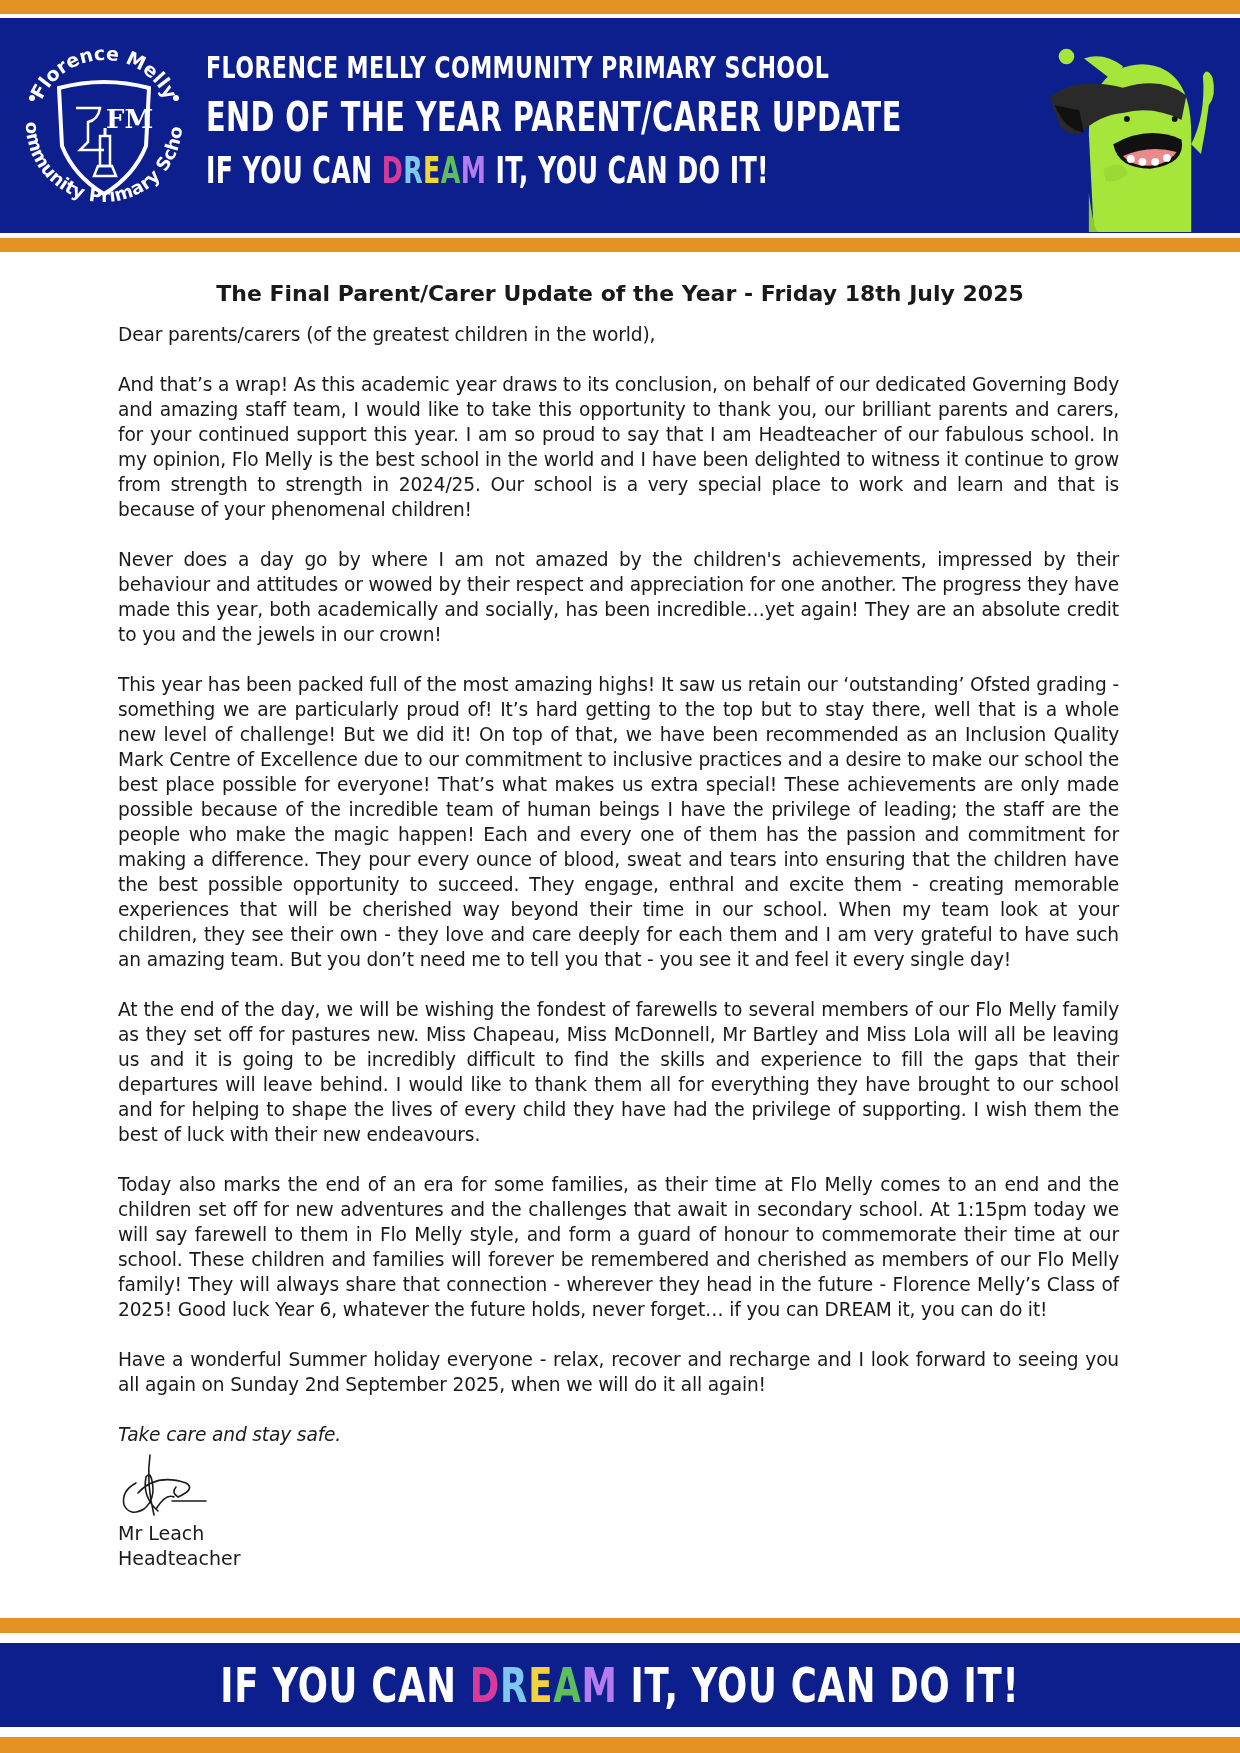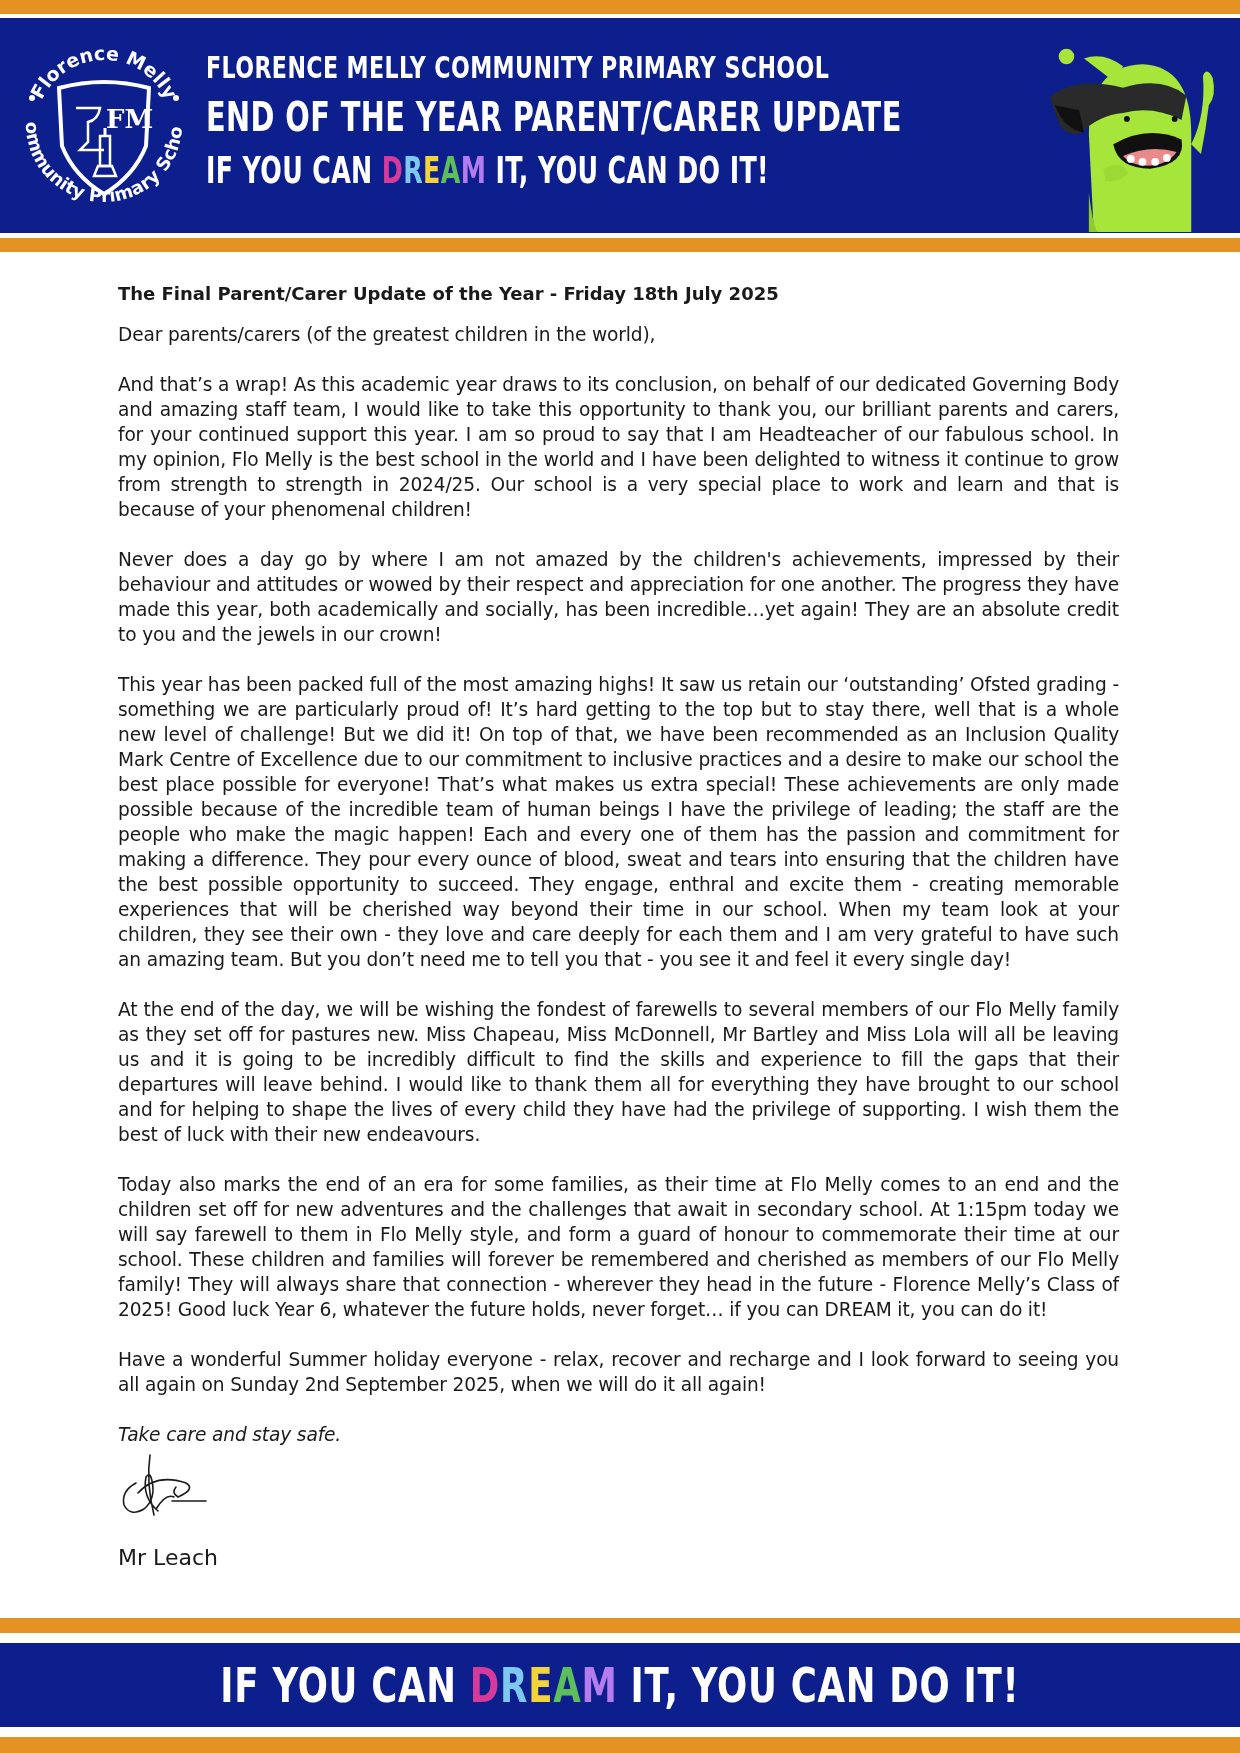--- a/index.html
+++ b/index.html
@@ -32,30 +32,30 @@
 
   .dream-d { color: #d63a9a; }
   .dream-r { color: #7ec8f0; }
   .dream-e { color: #f2d43a; }
   .dream-a { color: #5cbf5c; }
   .dream-m { color: #b57cf0; }
 
   
   .content { position: absolute; left: 118px; top: 278px; width: 1004px; }
   .doc-title {
-    text-align: left; font-weight: bold; font-size: 18px; line-height: 32px;
+    text-align: center; font-weight: bold; font-size: 22px; line-height: 32px;
     margin: 0 0 12px 0;
   }
   .para {
     font-size: 18.6px; line-height: 25px; text-align: justify; margin: 0 3px 25px 0;
     letter-spacing: -0.15px;
   }
   .para.tight { margin-bottom: 6px; font-style: italic; }
   .sig { width: 92px; height: 68px; margin-left: -2px; display: block; }
-  .sign-line { font-size: 22px; line-height: 25px; margin-top: 24px; }
+  .sign-line { font-size: 19px; line-height: 25px; }
 
   
   #ftr-orange-top { top: 1618px; height: 15px; }
   #ftr-blue { top: 1643px; height: 84px; display: flex; align-items: center; justify-content: center; }
   #ftr-orange-bot { top: 1737px; height: 16px; }
   .ftr-slogan {
     color: #ffffff; font-weight: bold; font-size: 48px; white-space: nowrap;
     transform: scaleX(0.74); letter-spacing: 1px;
   }
 </style>
@@ -120,20 +120,21 @@
   <p class="para">Never does a day go by where I am not amazed by the children's achievements, impressed by their behaviour and attitudes or wowed by their respect and appreciation for one another. The progress they have made this year, both academically and socially, has been incredible…yet again! They are an absolute credit to you and the jewels in our crown!</p>
   <p class="para">This year has been packed full of the most amazing highs! It saw us retain our ‘outstanding’ Ofsted grading - something we are particularly proud of!  It’s hard getting to the top but to stay there, well that is a whole new level of challenge! But we did it! On top of that, we have been recommended as an Inclusion Quality Mark Centre of Excellence due to our commitment to inclusive practices and a desire to make our school the best place possible for everyone! That’s what makes us extra special! These achievements are only made possible because of the incredible team of human beings I have the privilege of leading; the staff are the people who make the magic happen! Each and every one of them has the passion and commitment for making a difference. They pour every ounce of blood, sweat and tears into ensuring that the children have the best possible opportunity to succeed. They engage, enthral and excite them - creating memorable experiences that will be cherished way beyond their time in our school. When my team look at your children, they see their own - they love and care deeply for each them and I am very grateful to have such an amazing team. But you don’t need me to tell you that - you see it and feel it every single day!</p>
   <p class="para">At the end of the day, we will be wishing the fondest of farewells to several members of our Flo Melly family as they set off for pastures new. Miss Chapeau, Miss McDonnell, Mr Bartley and Miss Lola will all be leaving us and it is going to be incredibly difficult to find the skills and experience to fill the gaps that their departures will leave behind. I would like to thank them all for everything they have brought to our school and for helping to shape the lives of every child they have had the privilege of supporting. I wish them the best of luck with their new endeavours.</p>
   <p class="para">Today also marks the end of an era for some families, as their time at Flo Melly comes to an end and the children set off for new adventures and the challenges that await in secondary school. At 1:15pm today we will say farewell to them in Flo Melly style, and form a guard of honour to commemorate their time at our school. These children and families will forever be remembered and cherished as members of our Flo Melly family! They will always share that connection - wherever they head in the future - Florence Melly’s Class of 2025! Good luck Year 6, whatever the future holds, never forget… if you can DREAM it, you can do it!</p>
   <p class="para">Have a wonderful Summer holiday everyone - relax, recover and recharge and I look forward to seeing you all again on Sunday 2nd September 2025, when we will do it all again!</p>
   <p class="para tight">Take care and stay safe.</p>
   <svg class="sig" viewBox="0 0 92 68">
     <path d="M20 30 Q5 38 8 52 Q14 64 28 56 Q40 46 36 28 Q34 18 30 24 Q26 44 42 58 M34 2 Q30 30 38 62 M22 40 Q40 20 70 30 Q80 36 62 44 Q55 40 60 34 M40 56 Q50 40 58 44 M56 48 L90 48" fill="none" stroke="#1a1a1a" stroke-width="1.6" stroke-linecap="round"></path>
   </svg>
   <div class="sign-line">Mr Leach</div>
+  <div class="sign-line">Headteacher</div>
 </div>
 
 <div class="band orange" id="ftr-orange-top"></div>
 <div class="band blue" id="ftr-blue">
   <div class="ftr-slogan">
     <span>IF YOU CAN </span><span class="dream-d">D</span><span class="dream-r">R</span><span class="dream-e">E</span><span class="dream-a">A</span><span class="dream-m">M</span><span> IT, YOU CAN DO IT!</span>
   </div>
 </div>
 <div class="band orange" id="ftr-orange-bot"></div>
 

